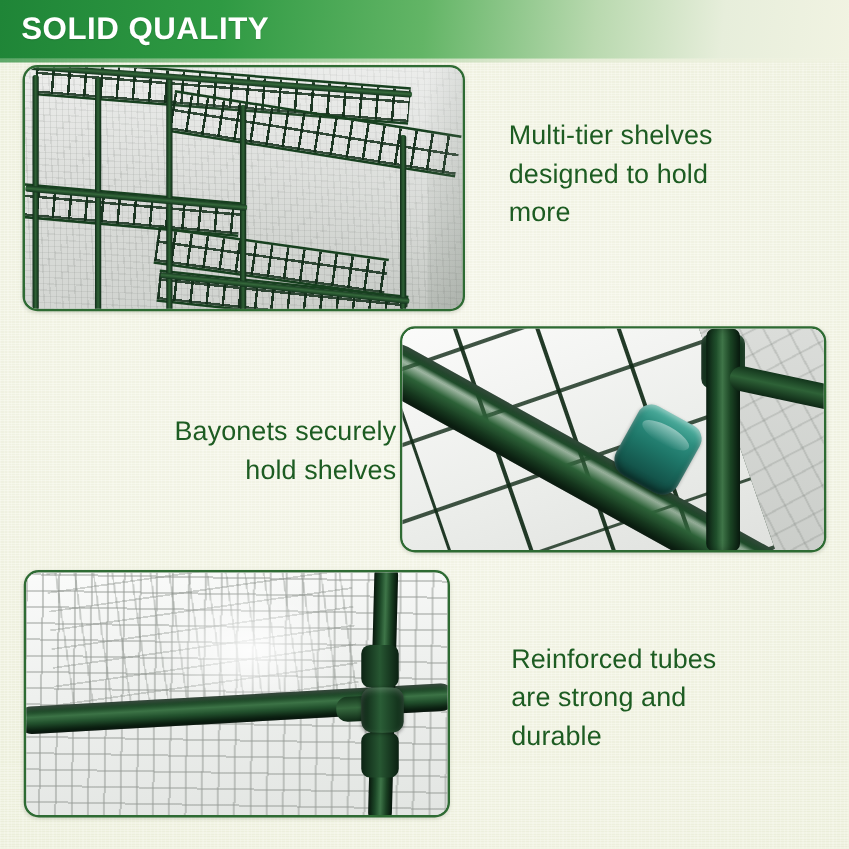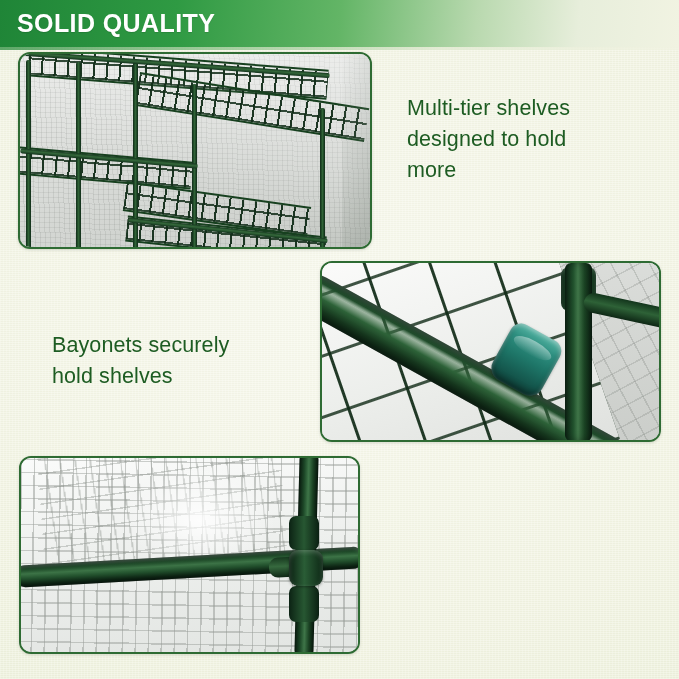--- a/index.html
+++ b/index.html
@@ -202,21 +202,21 @@
   .caption{
     position:absolute;
     color:#1d5c22;
     font-size:21.5px;
     line-height:31px;
     font-family:"Liberation Sans", sans-serif;
     white-space:pre-line;
     letter-spacing:.1px;
   }
   #caption-shelves{left:407px;top:93px;width:250px;}
-  #caption-bayonet{left:52px;top:330px;width:265px;}
+  #caption-bayonet{left:52px;top:330px;width:265px;text-align:right;}
   #caption-tubes{left:409px;top:512px;width:250px;}
 </style>
 </head>
 <body>
 
 <div id="stage">
 
   <div class="banner">
     <div class="banner-title">SOLID QUALITY</div>
   </div>
@@ -282,14 +282,17 @@
       <div class="p3-sheen"></div>
       <div class="p3-hbar"></div>
       <div class="p3-vbar"></div>
       <div class="p3-sleeve"></div>
       <div class="p3-sleeve2"></div>
       <div class="p3-stub"></div>
       <div class="p3-joint"></div>
     </div>
   </div>
 
+  <div class="caption" id="caption-tubes">Reinforced tubes
+are strong and
+durable</div>
 
 </div>
 
 </body></html>

